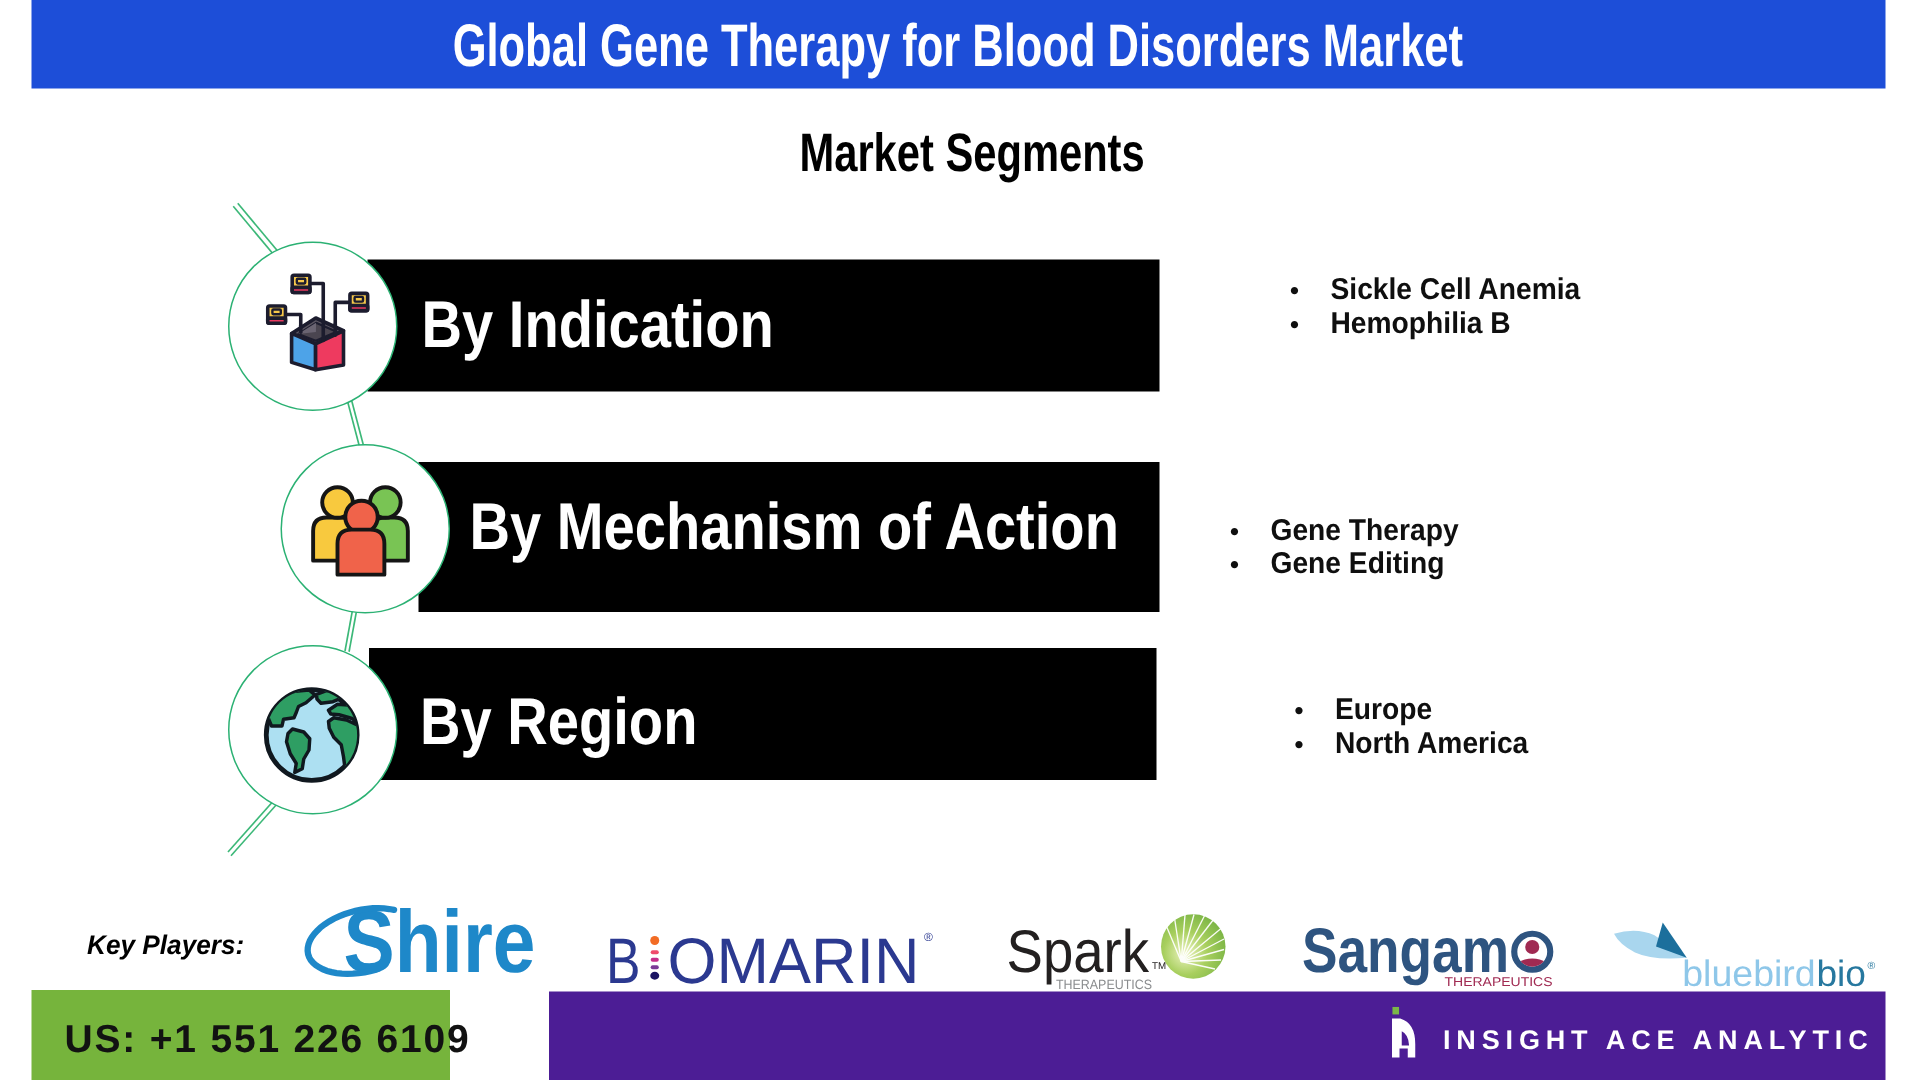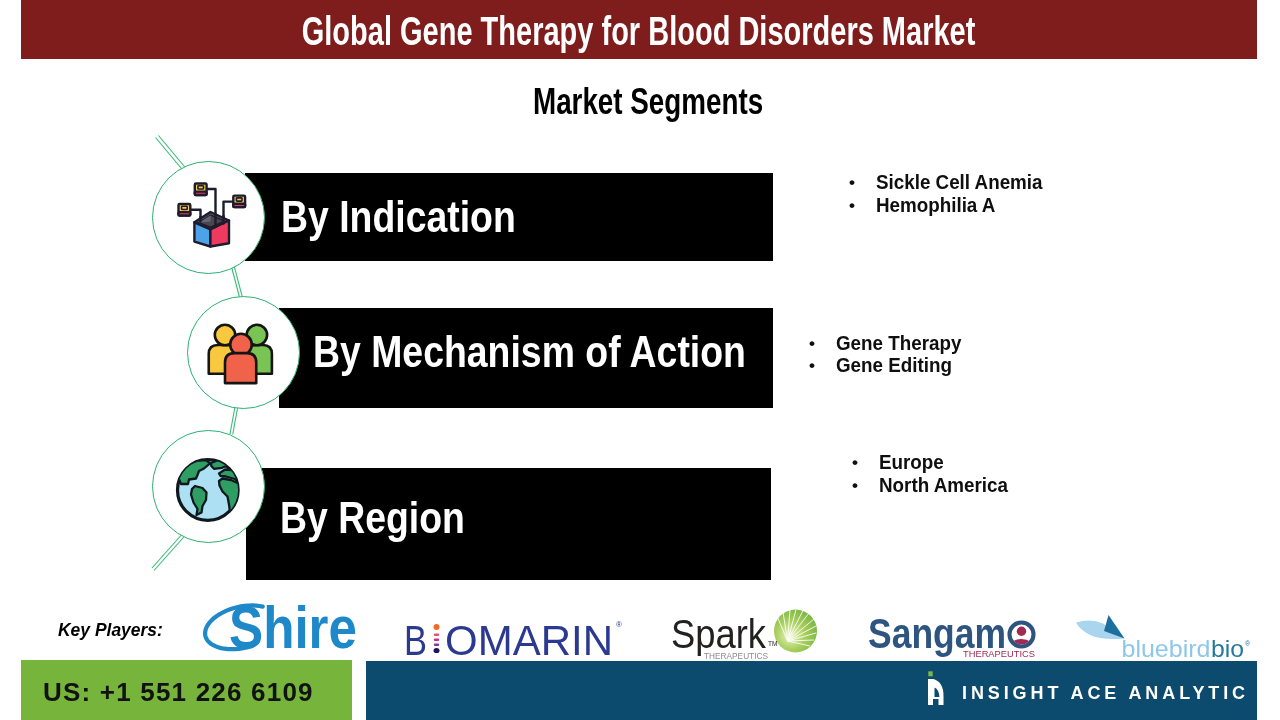--- a/index.html
+++ b/index.html
@@ -1,57 +1,57 @@
 <!DOCTYPE html>
 <html><head>
 <meta charset="utf-8">
 <style>
   html,body{margin:0;padding:0;}
   body{width:1280px;height:720px;position:relative;background:#fff;overflow:hidden;
        font-family:"Liberation Sans",sans-serif;}
   .abs{position:absolute;}
   .sx{display:inline-block;transform-origin:left center;white-space:nowrap;}
 
-  .titlebar{left:21px;top:0;width:1236px;height:59px;background:#7f1d1d;color:#fff;
+  .titlebar{left:21px;top:0;width:1236px;height:59px;background:#1d4ed8;color:#fff;
             text-align:center;line-height:63px;font-weight:bold;font-size:40px;}
   .titlebar .sx{transform:scaleX(0.725);transform-origin:center center;}
 
   .mseg{left:0;top:84px;width:1296px;text-align:center;color:#000;
         font-weight:bold;font-size:36px;line-height:36px;}
   .mseg .sx{transform:scaleX(0.772);transform-origin:center center;}
 
   .bar{background:#000000;color:#fff;font-weight:bold;font-size:44px;text-decoration:underline;}
   .bar .sx{transform:scaleX(0.85);}
   .b1{left:245px;top:173px;width:528px;height:88px;line-height:88px;padding-left:36px;box-sizing:border-box;}
   .b2{left:279px;top:308px;width:494px;height:100px;line-height:88px;padding-left:34px;box-sizing:border-box;}
   .b3 .sx{position:relative;top:6px;}
-  .b3{left:246px;top:468px;width:525px;height:112px;line-height:88px;padding-left:34px;box-sizing:border-box;}
+  .b3{left:246px;top:432px;width:525px;height:88px;line-height:88px;padding-left:34px;box-sizing:border-box;}
 
   .circ{background:#fff;border:1.5px solid #2bb173;border-radius:50%;box-sizing:border-box;}
   .c1{left:152px;top:161px;width:113px;height:113px;}
   .c2{left:187px;top:296px;width:113px;height:113px;}
   .c3{left:152px;top:430px;width:113px;height:113px;}
   .circ svg{position:absolute;left:-1.5px;top:-1.5px;}
 
-  .list{list-style:none;margin:1px;padding:0;color:#0f0f0f;font-weight:bold;
+  .list{list-style:none;margin:12px;padding:0;color:#0f0f0f;font-weight:bold;
         font-size:20px;line-height:22.7px;}
   .list li{padding-left:27px;position:relative;}
   .list li::before{content:"\2022";position:absolute;left:0;top:1px;font-size:17px;}
   .list .sx{transform:scaleX(0.94);}
   .l1{left:848px;top:170px;}
   .l2{left:808px;top:330.5px;}
   .l3{left:851px;top:450px;}
 
   .kp{left:58px;top:620px;font-style:italic;font-weight:bold;font-size:18px;color:#000;}
   .kp .sx{transform:scaleX(0.97);}
 
-  .footgreen{left:21px;top:660px;width:331px;height:60px;background:#76b43c;}
+  .footgreen{left:21px;top:660px;width:279px;height:60px;background:#76b43c;}
   .footgreen span{position:absolute;left:22px;top:17px;font-weight:bold;font-size:26px;
                   color:#121212;letter-spacing:1.2px;white-space:nowrap;}
-  .footblack{left:366px;top:661px;width:891px;height:59px;background:#0c4a6e;}
+  .footblack{left:366px;top:661px;width:891px;height:59px;background:#4c1d95;}
   .ia-text{position:absolute;left:596px;top:21.5px;color:#fff;font-weight:bold;
            font-size:18px;letter-spacing:3.9px;white-space:nowrap;}
 </style>
 </head>
 <body>
   <svg class="abs" style="left:0;top:0;" width="1280" height="620" viewBox="0 0 1280 620">
     <g stroke="#3cb878" stroke-width="1.1" fill="none">
       <path d="M155.5,137.5 L196,186"></path>
       <path d="M158.5,135.5 L199,184"></path>
       <path d="M230.5,263 L240.5,301"></path>
@@ -127,21 +127,21 @@
         <path d="M59,33 L66,30.3 L74,31.8 L76,35.3 L70,37.8 L62,38.8 L59.3,36 Z"></path>
         <path d="M67,43.5 L73,39.5 L80,40 L87.5,45.3 L89.5,51 L81,48.5 L74,46.5 L68.5,46 Z"></path>
         <path d="M70.5,48.5 L79,50 L86.5,53.5 L89,59.5 L88,68 L85,75 L81,80.5 L78,82 L77,74.5 L75.5,66.5 L70.5,61.5 L67.5,55.5 L67,51 Z"></path>
         <path d="M43,56 L50.5,58 L54.5,62.5 L54,70 L50.5,76 L49.5,82.5 L44.5,85 L45.5,79 L41.5,72.5 L39,64.5 L40,59 Z"></path>
       </g>
     </svg>
   </div>
 
   <ul class="abs list l1">
     <li><span class="sx">Sickle Cell Anemia</span></li>
-    <li><span class="sx">Hemophilia A</span></li>
+    <li><span class="sx">Hemophilia B</span></li>
   </ul>
   <ul class="abs list l2">
     <li><span class="sx">Gene Therapy</span></li>
     <li><span class="sx">Gene Editing</span></li>
   </ul>
   <ul class="abs list l3">
     <li><span class="sx">Europe</span></li>
     <li><span class="sx">North America</span></li>
   </ul>
 

